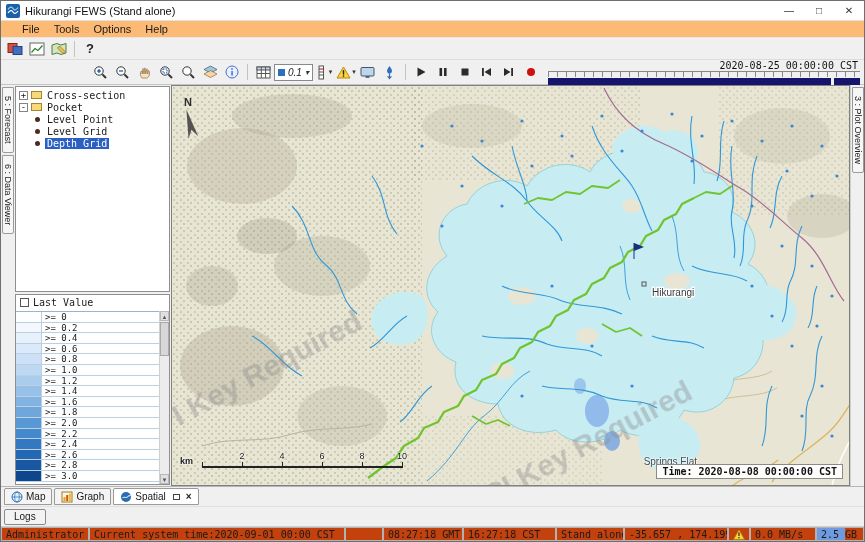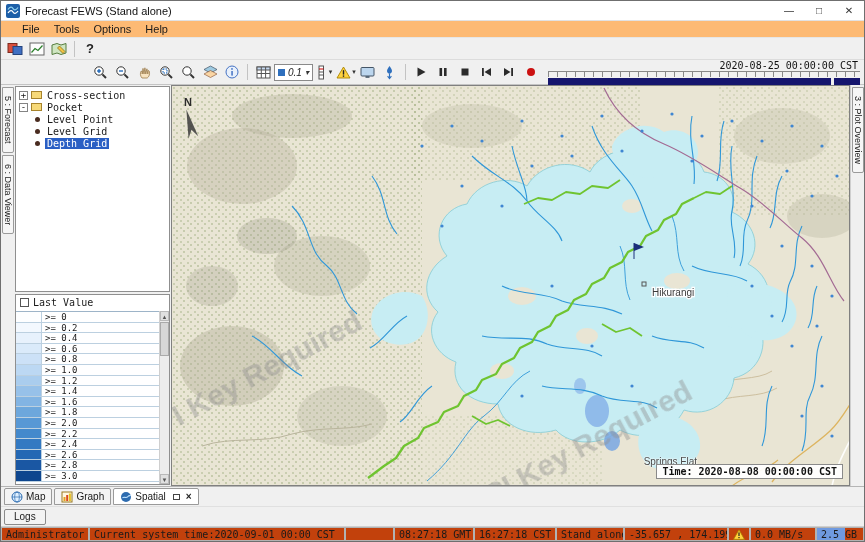--- a/index.html
+++ b/index.html
@@ -101,21 +101,21 @@
 <div class="window">
 
   <div class="titlebar">
     <span class="app-icon">
       <svg width="14" height="14">
           <rect width="14" height="14" rx="2" fill="#1d5fa8"></rect>
           <path d="M2 9 C4 6 6 6 7 8 C8 10 10 10 12 7" stroke="#ffffff" fill="none" stroke-width="1.3"></path>
           <path d="M2 5.5 C4 2.5 6 2.5 7 4.5 C8 6.5 10 6.5 12 3.5" stroke="#8fd3f0" fill="none" stroke-width="1.3"></path>
         </svg>
     </span>
-    <span class="title">Forecast FEWS  (Stand alone)</span>
+    <span class="title">Hikurangi FEWS  (Stand alone)</span>
     <span class="win-ctrls">
       <span class="win-btn">—</span>
       <span class="win-btn">□</span>
       <span class="win-btn">✕</span>
     </span>
   </div>
 
   <div class="menubar">
       <span class="menu-item">File</span>
       <span class="menu-item">Tools</span>
@@ -536,20 +536,37 @@
           <rect x="470" y="196" width="4" height="4" fill="none" stroke="#555" stroke-width="1"></rect>
           <text x="480" y="210" font-family="Liberation Sans, sans-serif" font-size="10" fill="#3a3a3a" stroke="#ffffff" stroke-width="2.5" paint-order="stroke">Hikurangi</text>
         </g>
 
         <g class="north" transform="translate(10,8)">
           <text x="2" y="12" font-family="Liberation Sans, sans-serif" font-size="11" font-weight="bold" fill="#2b2b2b">N</text>
           <polygon points="8,15 13,44 8,36 3,44" fill="#3b3b3b" opacity="0.85" transform="rotate(-14 8 30)"></polygon>
         </g>
       </svg>
 
+      <div class="scalebar">
+        <span class="km">km</span>
+        <span class="scale-ticks">
+          <span class="scale-line"></span>
+        <span class="scale-tick" style="left: 0%;"></span>
+            <span class="scale-tick" style="left: 20%;"></span>
+            <span class="scale-num" style="left: 20%;">2</span>
+            <span class="scale-tick" style="left: 40%;"></span>
+            <span class="scale-num" style="left: 40%;">4</span>
+            <span class="scale-tick" style="left: 60%;"></span>
+            <span class="scale-num" style="left: 60%;">6</span>
+            <span class="scale-tick" style="left: 80%;"></span>
+            <span class="scale-num" style="left: 80%;">8</span>
+            <span class="scale-tick" style="left: 100%;"></span>
+            <span class="scale-num" style="left: 100%;">10</span>
+          </span>
+      </div>
       <div class="area-label">Springs Flat</div>
       <div class="timebox">Time: 2020-08-08 00:00:00 CST</div>
     </div>
 
     <div class="dock-strip right">
         <span class="vtab">3 : Plot Overview</span>
       </div>
   </div>
 
   <div class="bottom-tabs">
@@ -583,21 +600,21 @@
 
   <div class="logs-row">
     <span class="logs-btn">Logs</span>
   </div>
 
   <div class="statusbar">
     <span class="scell" style="width:88px">Administrator</span>
     <span class="scell" style="width:256px">Current system time:2020-09-01 00:00 CST</span>
     <span class="scell fill"></span>
     <span class="scell" style="width:80px">08:27:18 GMT</span>
-    <span class="scell" style="width:82px">16:27:18 CST</span>
+    <span class="scell" style="width:93px">16:27:18 CST</span>
     <span class="scell" style="width:68px">Stand alone</span>
     <span class="scell" style="width:104px">-35.657 , 174.199</span>
     <span class="scell" style="width:22px; justify-content:center">
       <svg width="12" height="11">
           <path d="M6 0.8 L11.5 10.4 H0.5 Z" fill="#ffd23e" stroke="#a98400" stroke-width="0.8"></path>
           <rect x="5.4" y="3.4" width="1.2" height="3.6" fill="#222"></rect>
           <rect x="5.4" y="8" width="1.2" height="1.2" fill="#222"></rect>
         </svg>
     </span>
     <span class="scell" style="width:66px">0.0 MB/s</span>

